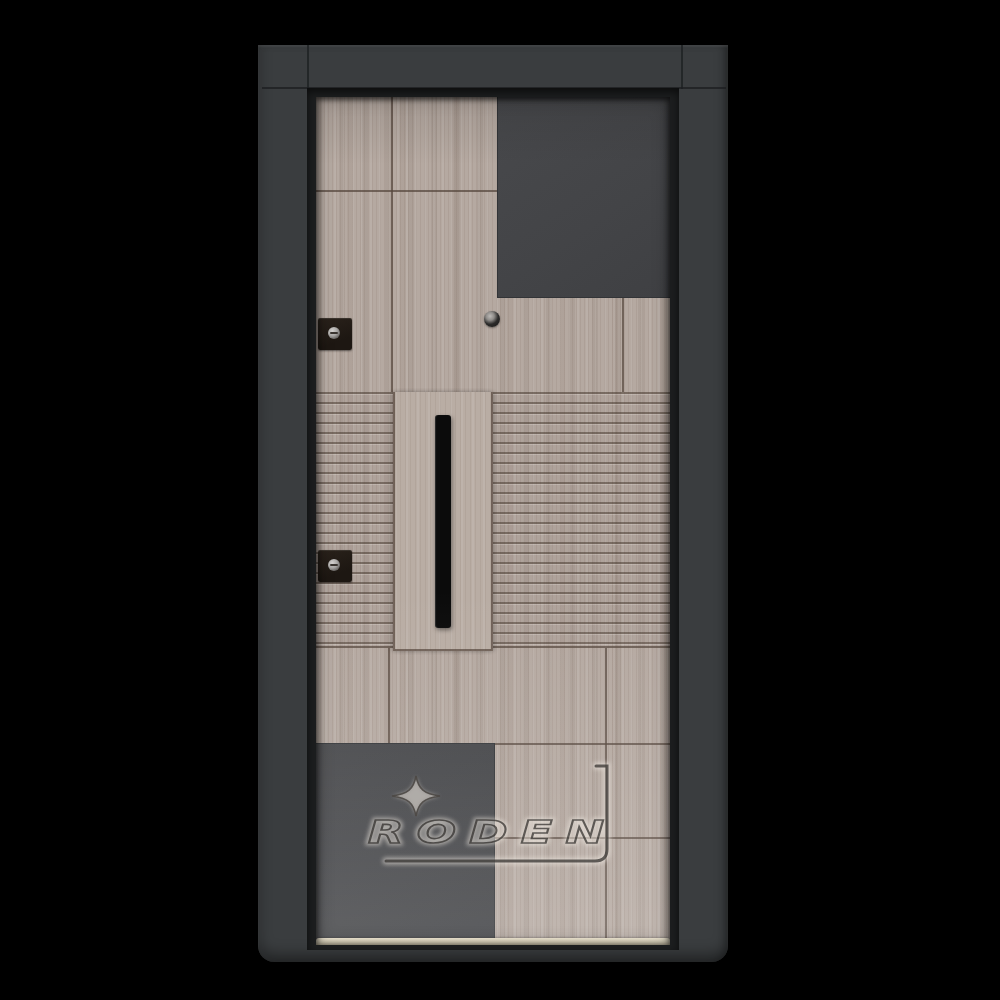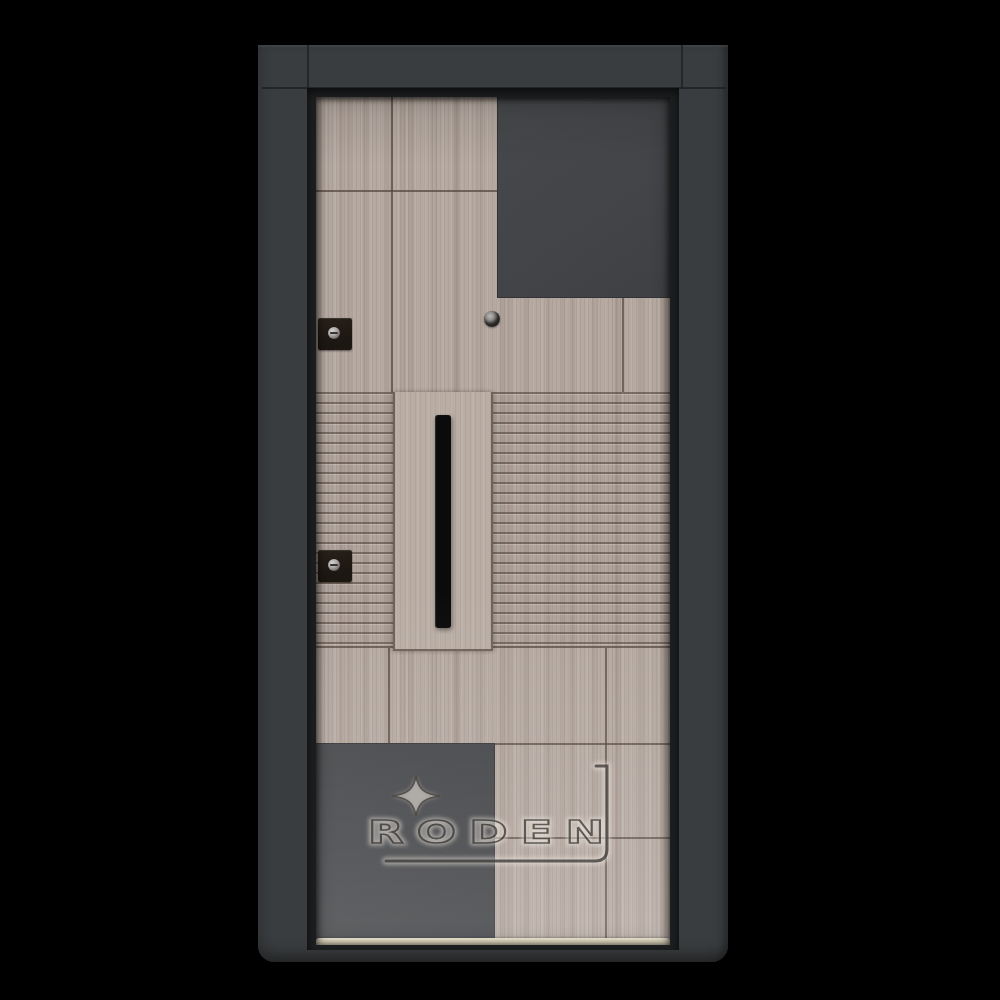--- a/index.html
+++ b/index.html
@@ -1,17 +1,17 @@
 <!DOCTYPE html>
 <html><head>
 <meta charset="utf-8">
 <style>
   html,body{margin:0;padding:0;background:#000;}
   #canvas{position:relative;width:952px;height:1000px;background:#000;overflow:hidden;
-          font-family:"DejaVu Sans",sans-serif;}
+          font-family:"DejaVu Sans",sans-serif;font-style:italic;}
   #canvas *{position:absolute;box-sizing:border-box;}
 
   
   .frame{left:258px;top:45px;width:470px;height:917px;background:#3a3d3f;
          border-radius:0 0 16px 16px;
          box-shadow:inset 0 2px 2px rgba(255,255,255,.07), inset 0 -8px 14px rgba(0,0,0,.38),
                     inset 3px 0 6px rgba(255,255,255,.03), inset -3px 0 6px rgba(0,0,0,.22);}
   .head-joint{top:45px;width:2px;height:44px;background:rgba(32,35,37,.85);}
   #hj-l{left:307px;} #hj-r{left:681px;}
   .head-line{left:262px;top:87px;width:464px;height:2px;background:rgba(28,30,32,.75);}

